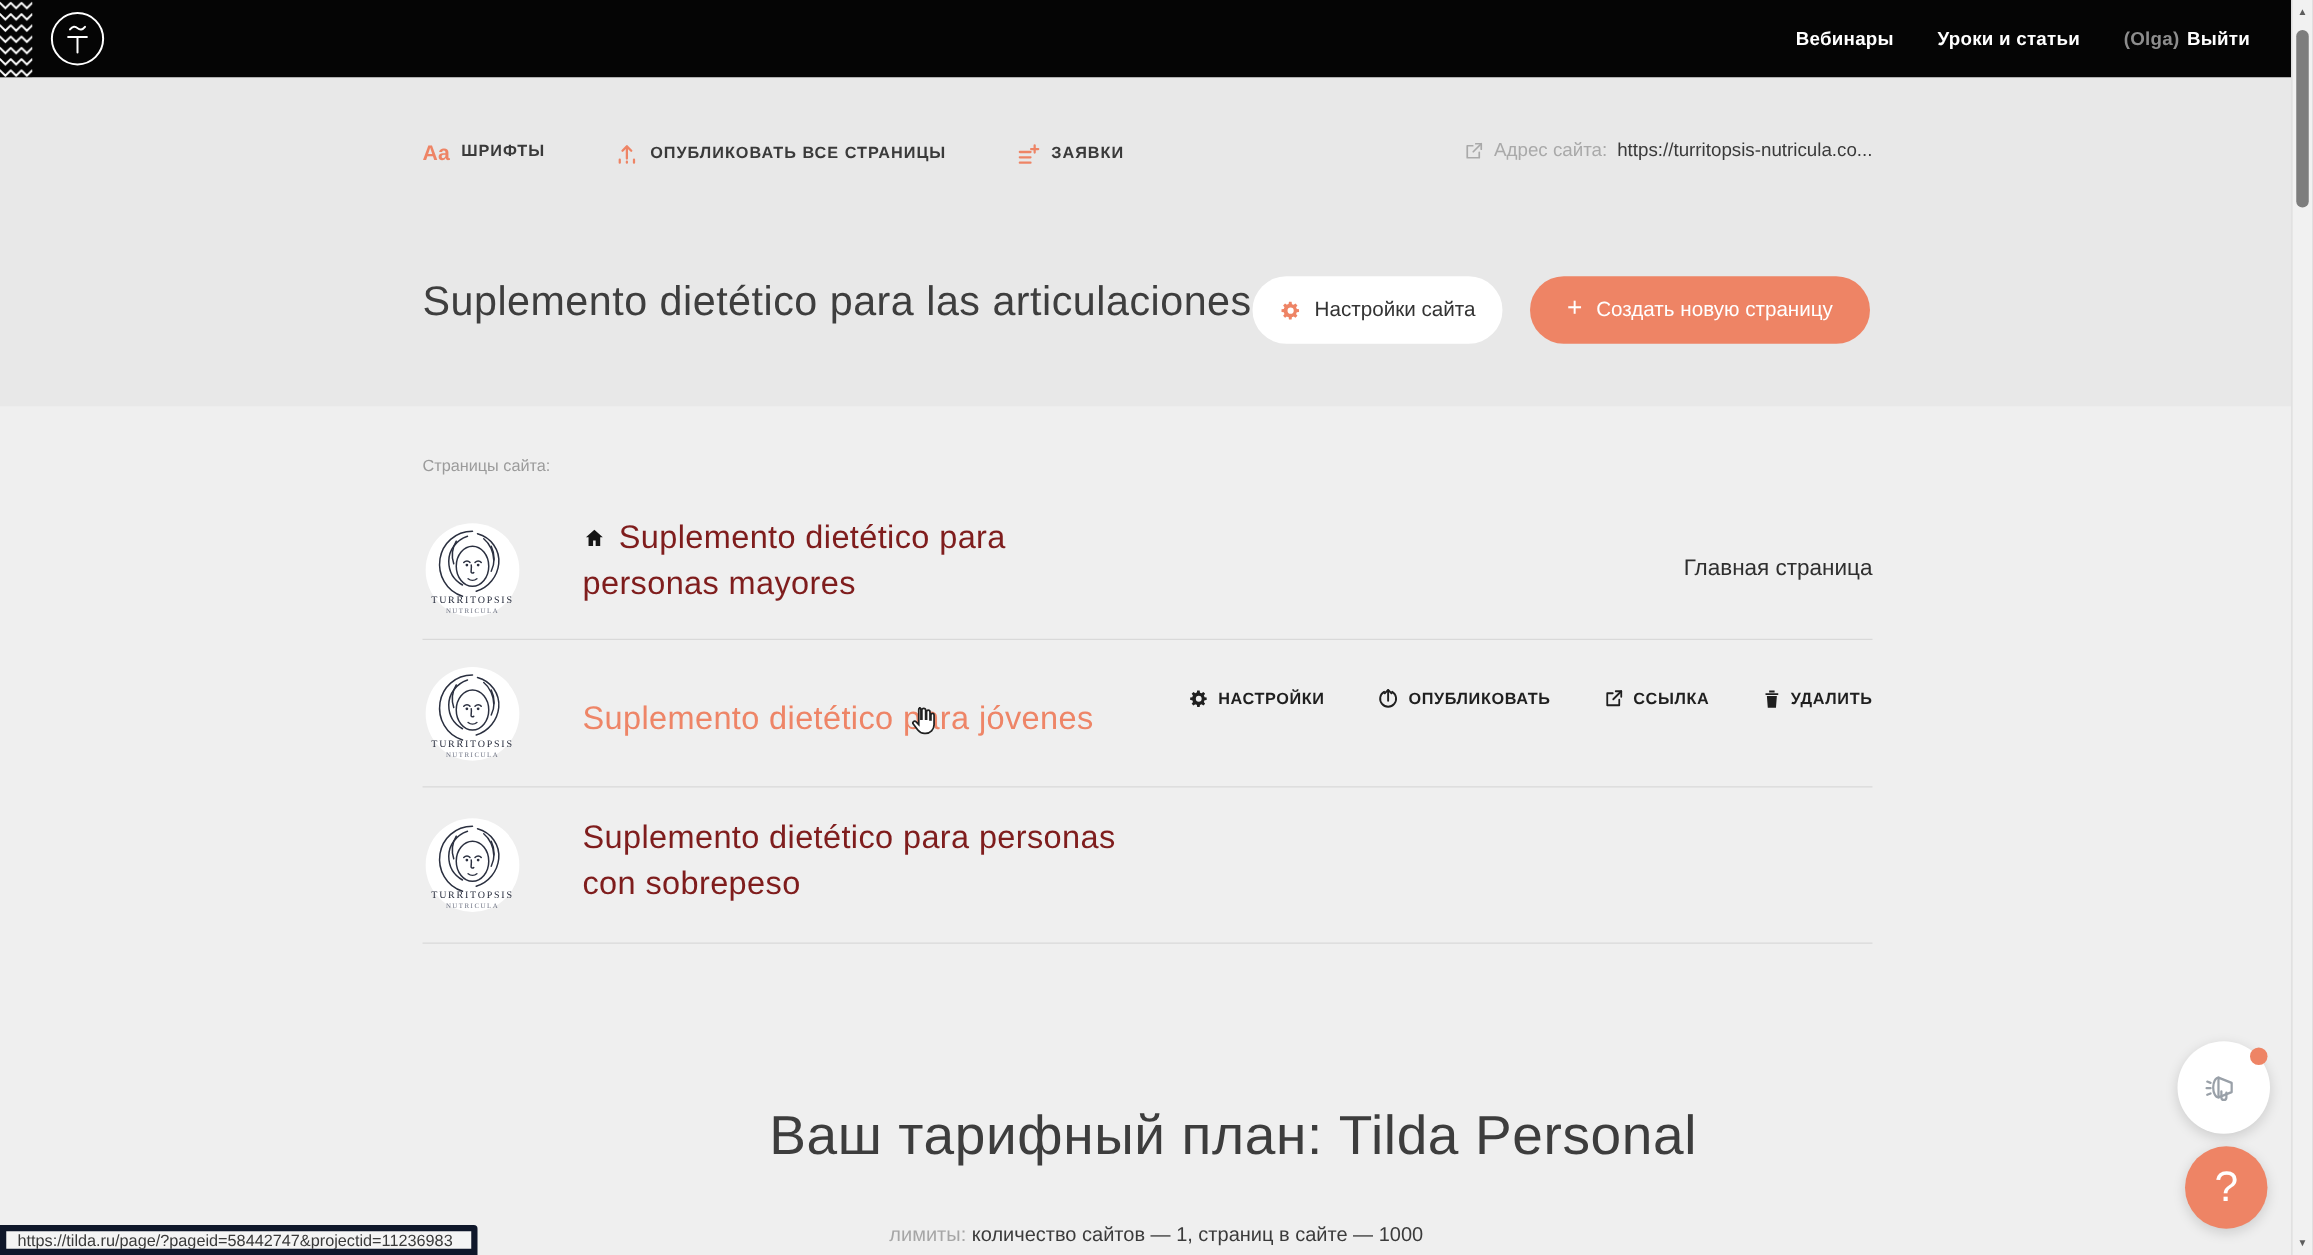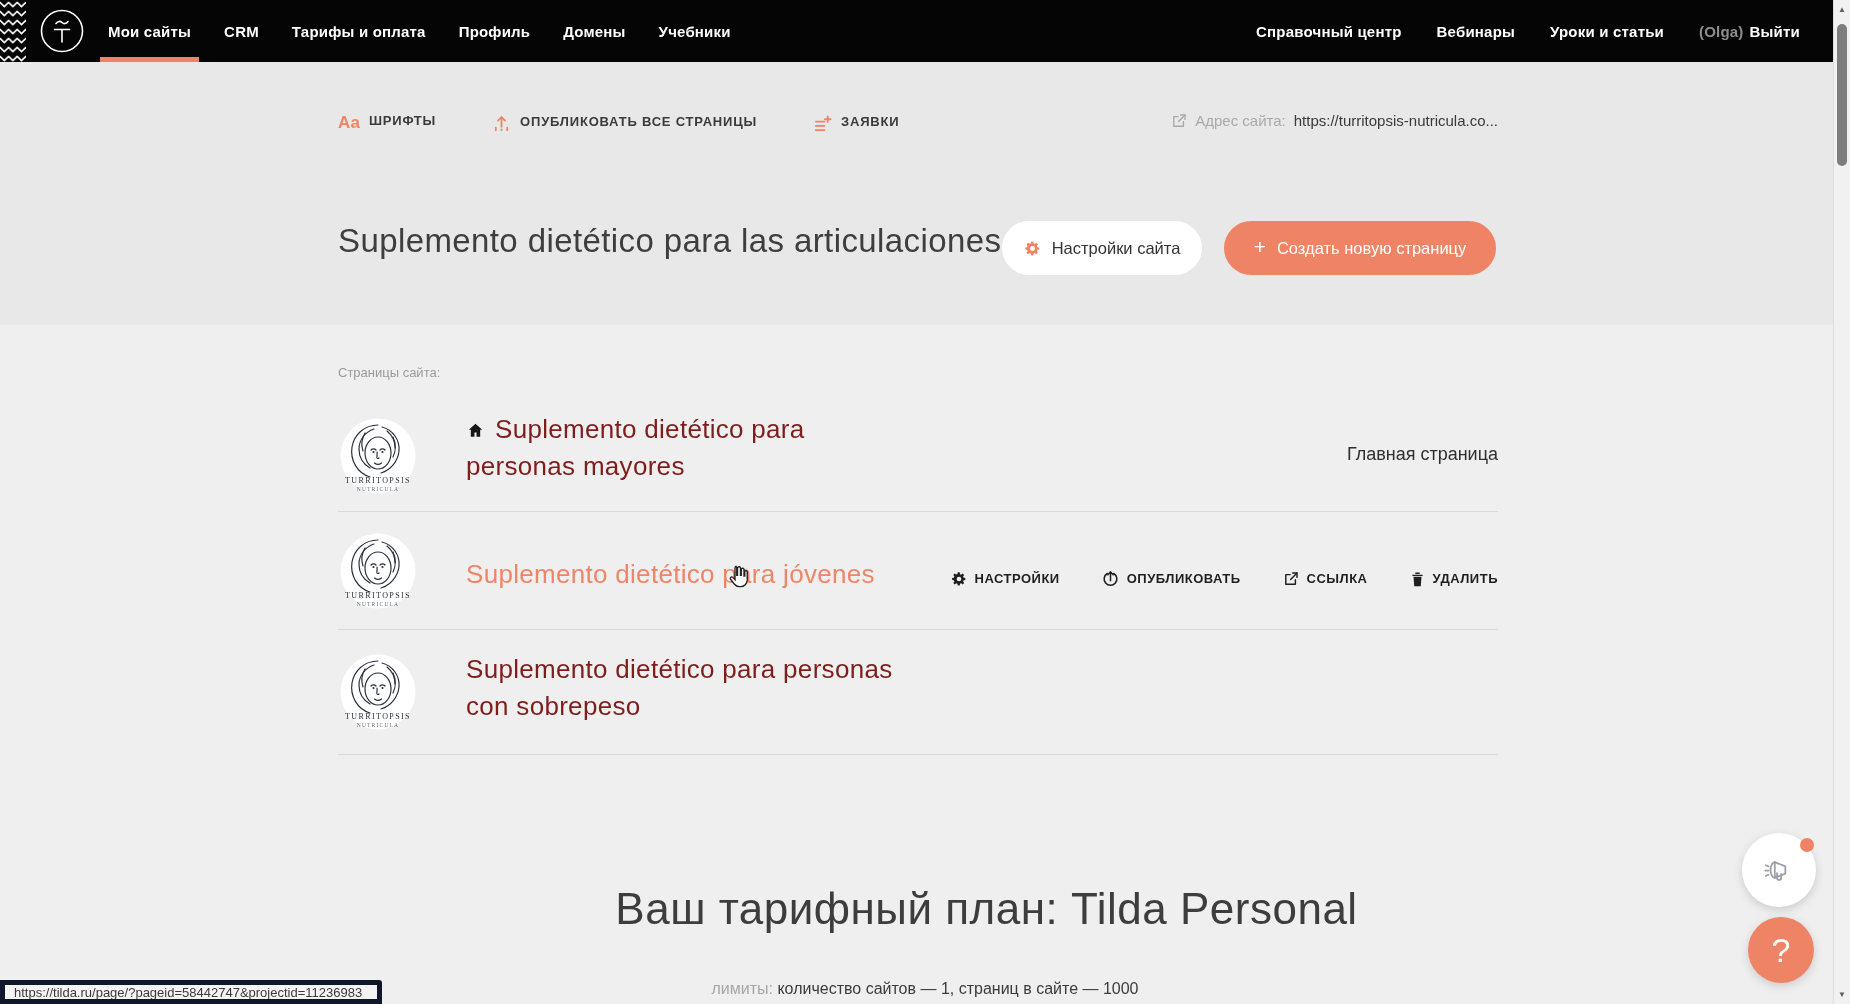--- a/index.html
+++ b/index.html
@@ -40,21 +40,21 @@
   .rows { position:absolute; left:338px; top:400px; width:1160px; }
   .row { position:relative; border-bottom:1px solid #d9d9d9; }
   .row1 { height:112px; } .row2 { height:118px; } .row3 { height:125px; }
   .avatar { position:absolute; left:2px; top:50%; transform:translateY(-50%); width:76px; height:76px; cursor:pointer; }
   .row-title { position:absolute; left:128px; font-size:26px; line-height:37px; letter-spacing:.3px; color:#7f1d1d; cursor:pointer; }
   .row1 .row-title { top:11px; width:380px; }
   .row2 .row-title { top:44px; width:620px; color:#ee8567; }
   .row3 .row-title { top:21px; width:465px; }
   .home-ic { display:inline-block; vertical-align:-2px; margin-right:10px; }
   .badge { position:absolute; right:0; top:44px; font-size:18px; color:#2f2f2f; }
-  .actions { position:absolute; right:0; top:58px; display:flex; gap:42px; align-items:center; }
+  .actions { position:absolute; right:0; top:38px; display:flex; gap:42px; align-items:center; }
   .action { display:flex; align-items:center; gap:8px; cursor:pointer; }
   .action-label { font-size:13px; font-weight:700; letter-spacing:.5px; color:#1f1f1f; }
 
   
   .plan-title { position:absolute; left:140px; width:1693px; top:884px; text-align:center;
                 font-size:44px; font-weight:300; letter-spacing:.5px; color:#3d3d3d; }
   .limits { position:absolute; left:140px; width:1570px; top:980px; text-align:center; font-size:16px; }
   .limits .lbl { color:#a6a6a6; }
   .limits .val { color:#3b3b3b; }
 
@@ -94,30 +94,21 @@
       <rect width="26" height="62" fill="#050505"></rect>
       <rect width="26" height="62" fill="url(#zz)"></rect>
     </svg>
     <div class="brand">
       <svg width="44" height="44" viewBox="0 0 44 44">
         <circle cx="22" cy="22" r="20.5" fill="none" stroke="#ffffff" stroke-width="1.6"></circle>
         <path d="M16 14.5c2-2.6 4.2-2.6 6-1s4 1.6 6-1" fill="none" stroke="#ffffff" stroke-width="1.6" stroke-linecap="round"></path>
         <path d="M14.5 20.5h15M22 20.5V33" fill="none" stroke="#ffffff" stroke-width="1.6" stroke-linecap="round"></path>
       </svg>
     </div>
-    <nav class="nav-left">
-      <a class="nav-item active">Мои сайты</a>
-      <a class="nav-item">CRM</a>
-      <a class="nav-item">Тарифы и оплата</a>
-      <a class="nav-item">Профиль</a>
-      <a class="nav-item">Домены</a>
-      <a class="nav-item">Учебники</a>
-    </nav>
     <nav class="nav-right">
-      <a class="nav-item">Справочный центр</a>
       <a class="nav-item">Вебинары</a>
       <a class="nav-item">Уроки и статьи</a>
       <a class="nav-item">
         <span class="user">(Olga)</span>
         <span>Выйти</span>
       </a>
     </nav>
   </header>
 
   <div class="band"></div>

